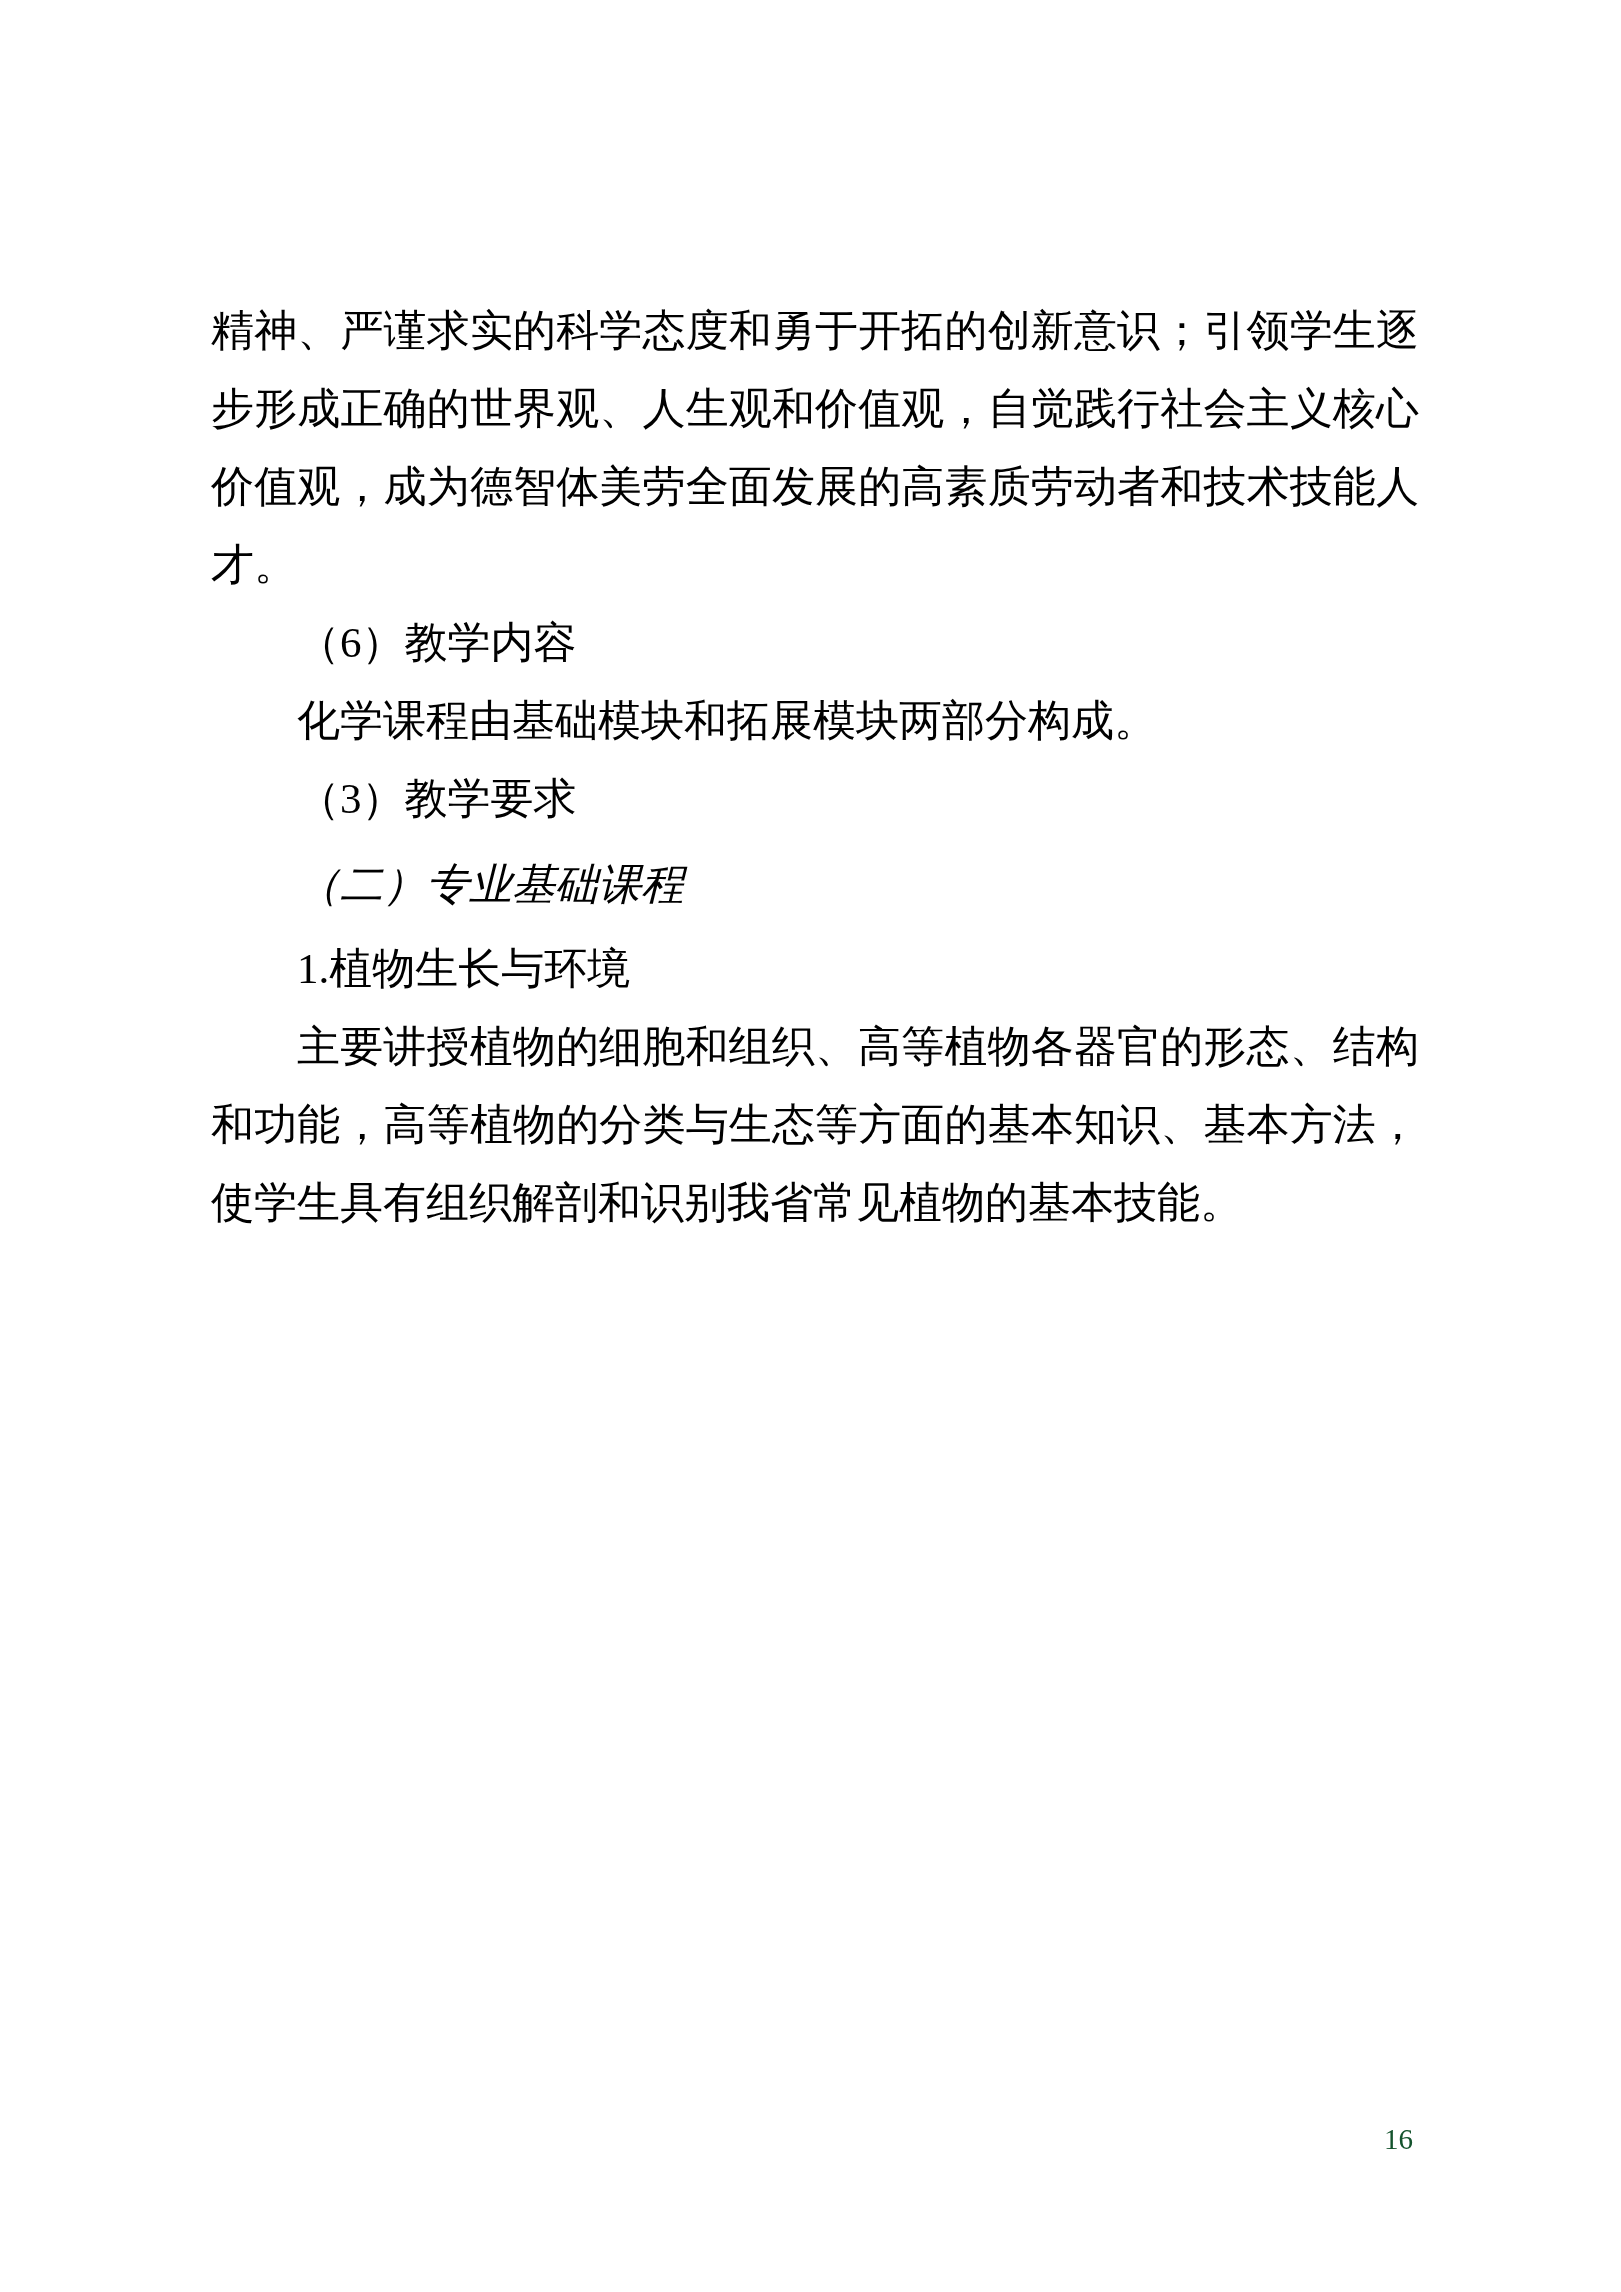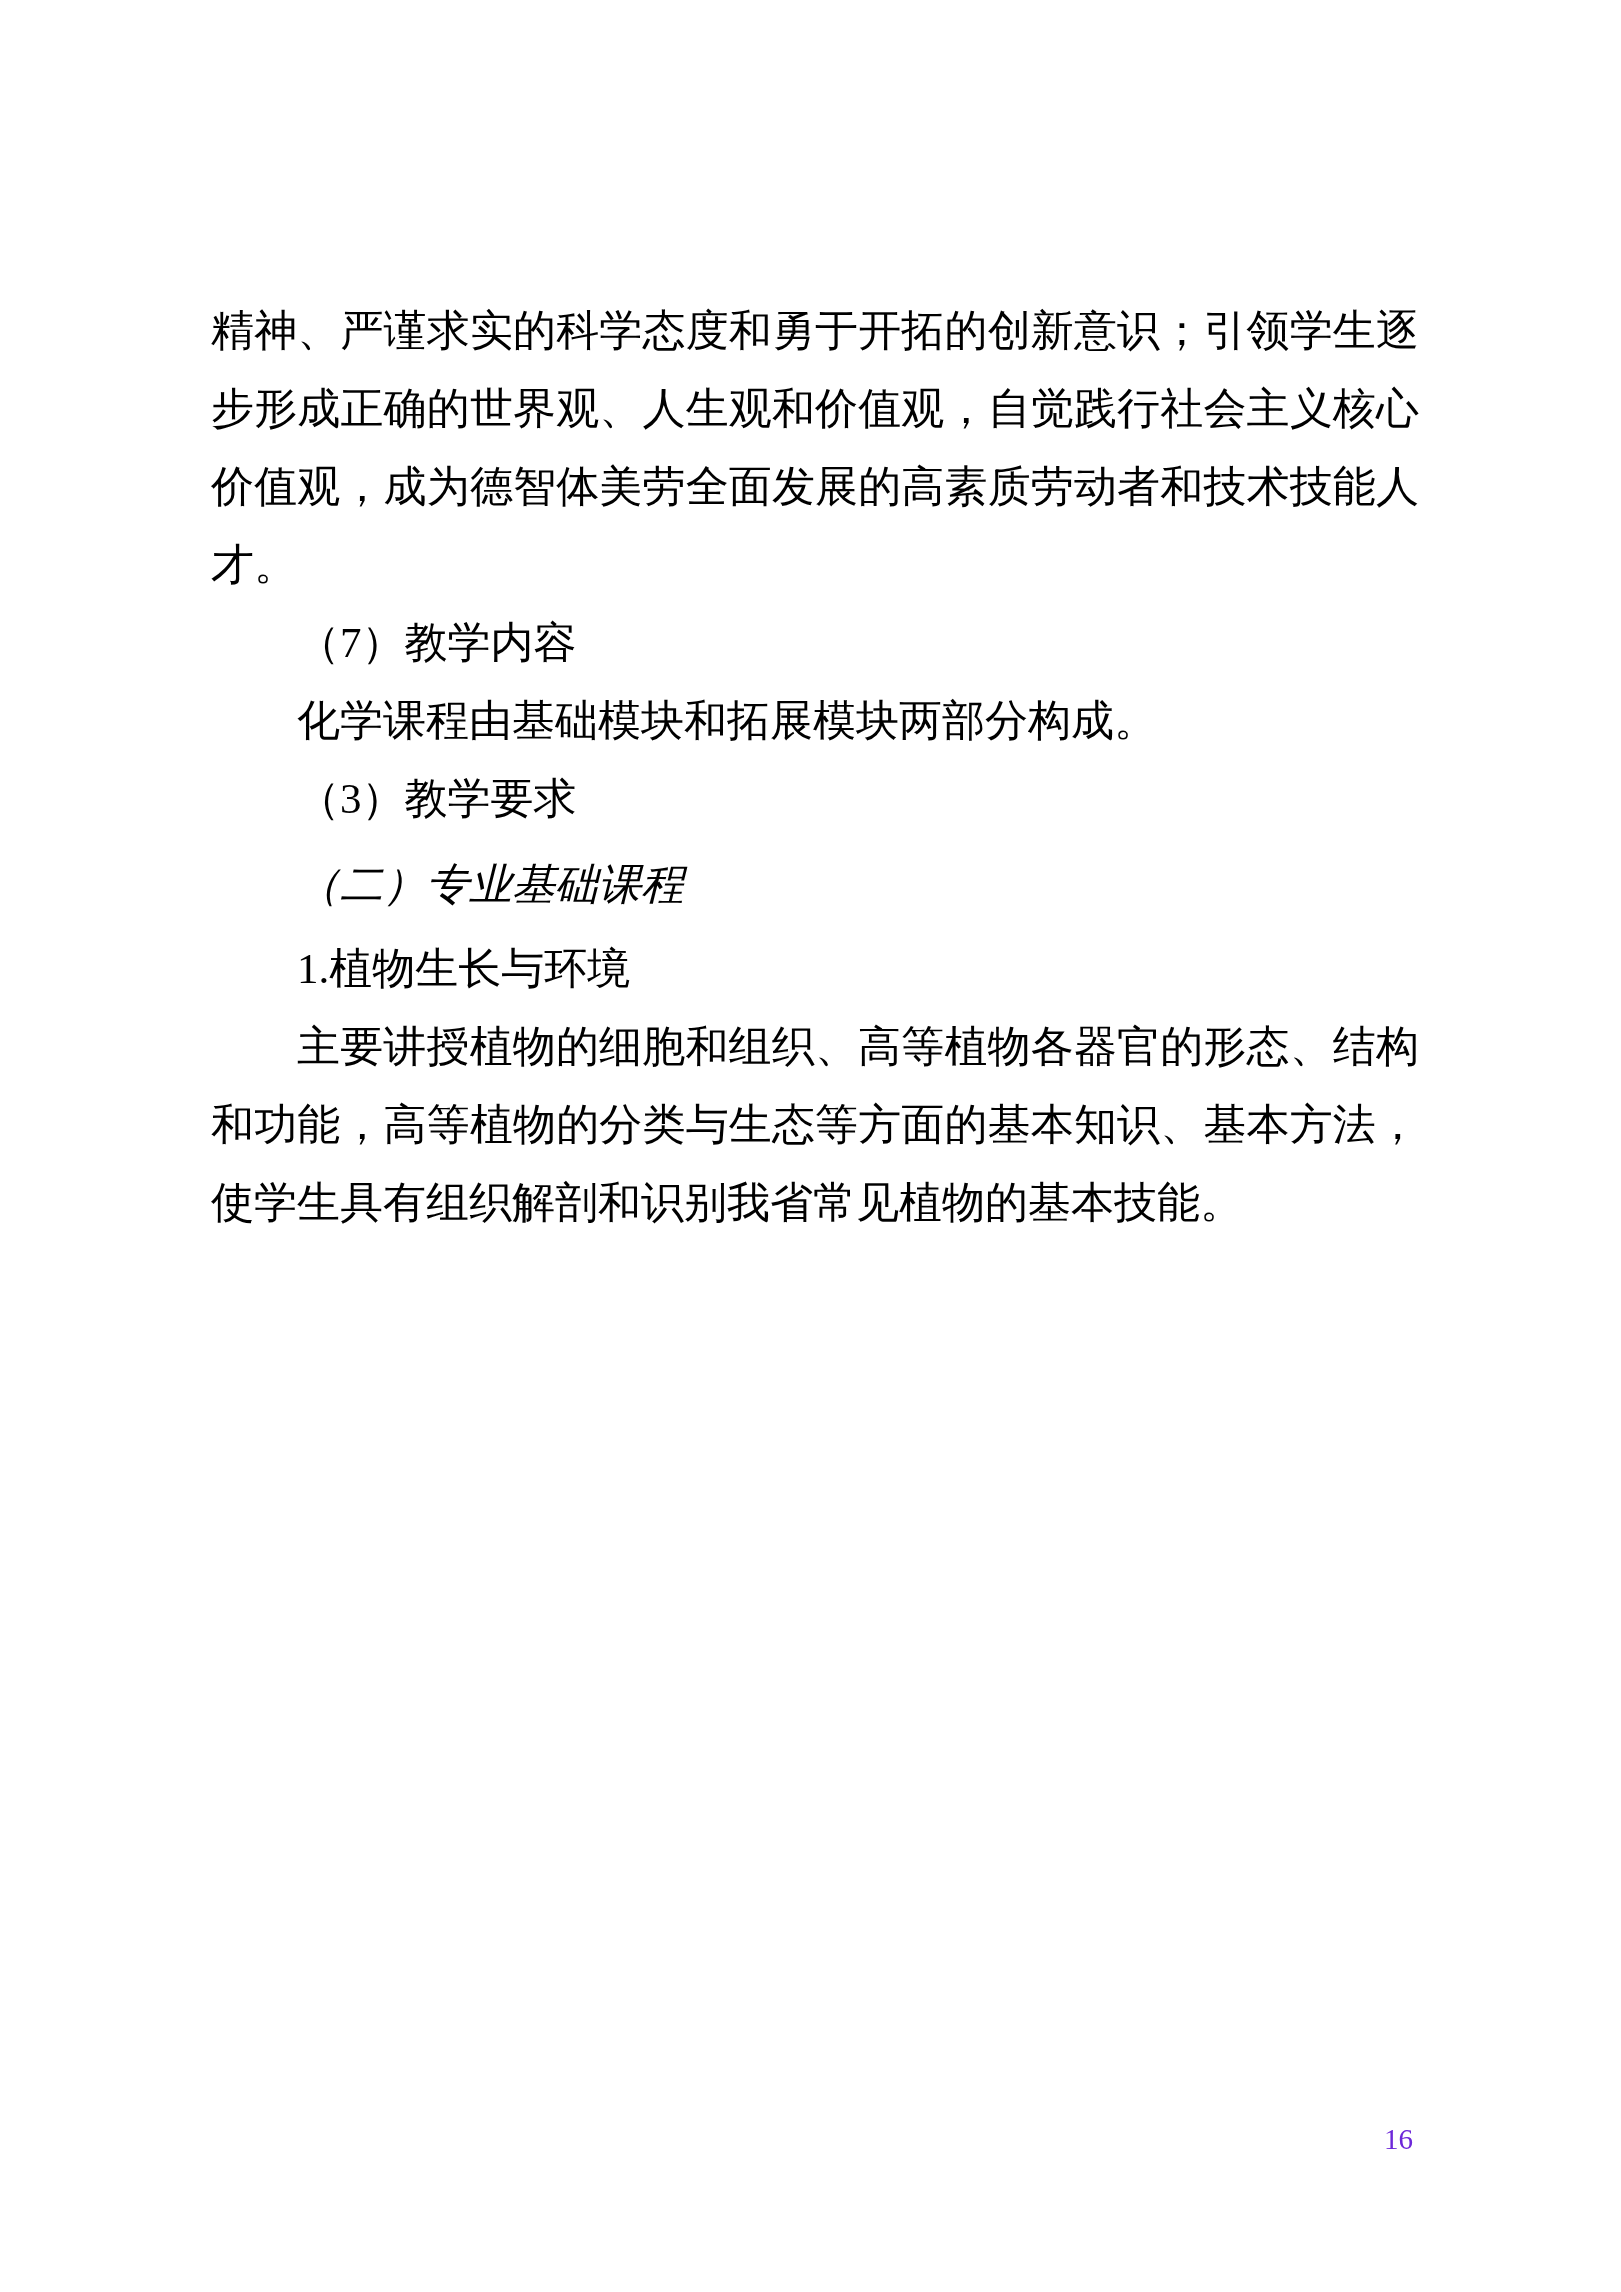--- a/index.html
+++ b/index.html
@@ -42,31 +42,31 @@
   .content p.course-heading {
     margin-top: 5.9px;
     font-weight: normal;
   }
   .page-number {
     position: absolute;
     top: 2123px;
     left: 1384px;
     font-size: 29px;
     line-height: 33px;
-    color: #6d28d9;
+    color: #14532d;
     font-family: "Liberation Serif", "DejaVu Serif", serif;
   }
 </style>
 </head>
 <body>
 
 <div class="page">
   <div class="content">
     <p class="no-indent">精神、严谨求实的科学态度和勇于开拓的创新意识；引领学生逐步形成正确的世界观、人生观和价值观，自觉践行社会主义核心价值观，成为德智体美劳全面发展的高素质劳动者和技术技能人才。</p>
-    <p>（7）教学内容</p>
+    <p>（6）教学内容</p>
     <p>化学课程由基础模块和拓展模块两部分构成。</p>
     <p>（3）教学要求</p>
     <p class="section-heading">（二）专业基础课程</p>
     <p class="course-heading">1.植物生长与环境</p>
     <p>主要讲授植物的细胞和组织、高等植物各器官的形态、结构和功能，高等植物的分类与生态等方面的基本知识、基本方法，使学生具有组织解剖和识别我省常见植物的基本技能。</p>
   </div>
   <div class="page-number">16</div>
 </div>
 
 

